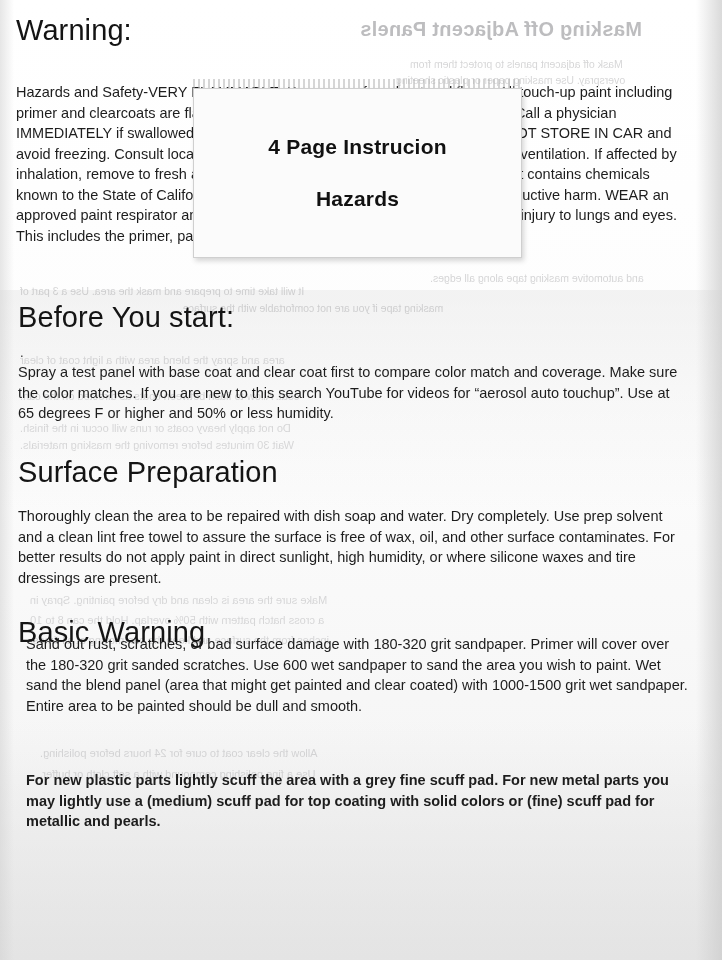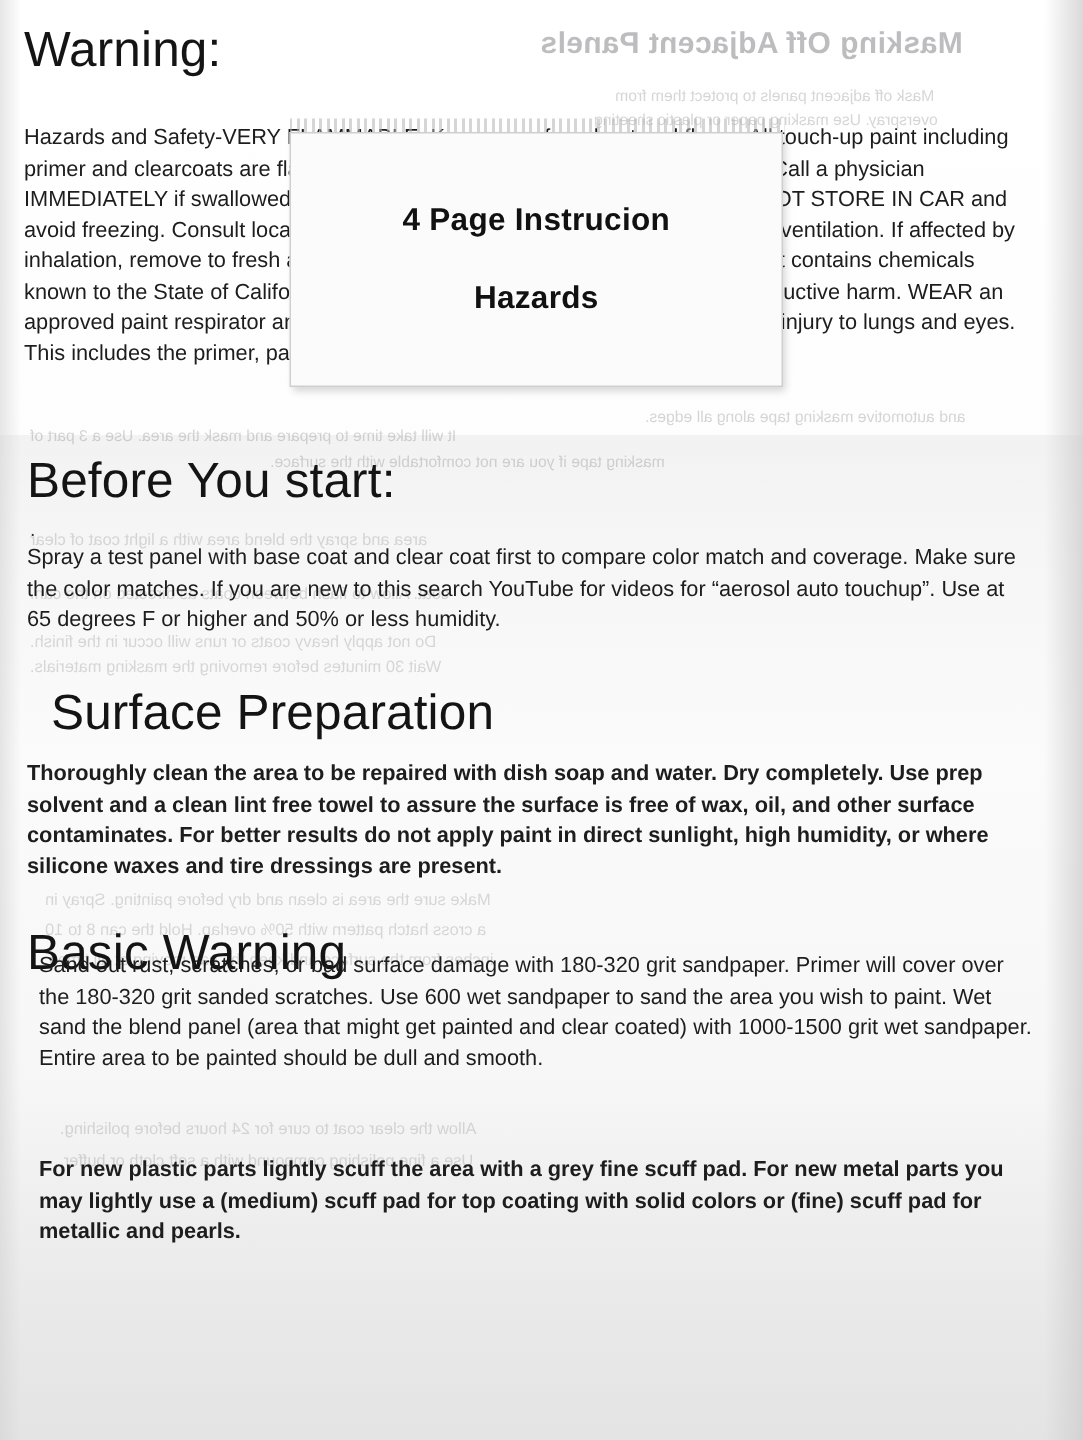--- a/index.html
+++ b/index.html
@@ -83,39 +83,39 @@
   }
 
   
   .content {
     position: relative;
     z-index: 3;
   }
   h1.section {
     margin: 0;
     font-weight: normal;
-    font-size: 33px;
+    font-size: 29px;
     color: #141414;
     letter-spacing: 0.1px;
   }
   .para {
     font-size: 14.5px;
     line-height: 20.5px;
     color: #1d1d1d;
   }
 
   #warning-title { position: absolute; left: 16px; top: 14px; }
   #warning-body  { position: absolute; left: 16px; top: 82px; width: 678px; }
 
   #before-title  { position: absolute; left: 18px; top: 301px; }
   #before-dot    { position: absolute; left: 20px; top: 345px; font-size: 13px; color:#333; }
   #before-body   { position: absolute; left: 18px; top: 362px; width: 670px; }
 
-  #surface-title { position: absolute; left: 34px; top: 456px; text-align: center; }
-  #surface-body  { position: absolute; left: 18px; top: 506px; width: 668px; font-weight: bold; }
+  #surface-title { position: absolute; left: 18px; top: 456px; text-align: center; }
+  #surface-body  { position: absolute; left: 18px; top: 506px; width: 668px; }
 
   #sanding-title { position: absolute; left: 18px; top: 616px; }
   #sanding-body  { position: absolute; left: 26px; top: 634px; width: 666px; }
   #sanding-body2 { position: absolute; left: 26px; top: 770px; width: 650px; font-weight: bold; }
 
   
   .sticker {
     position: absolute;
     left: 193px;
     top: 88px;

